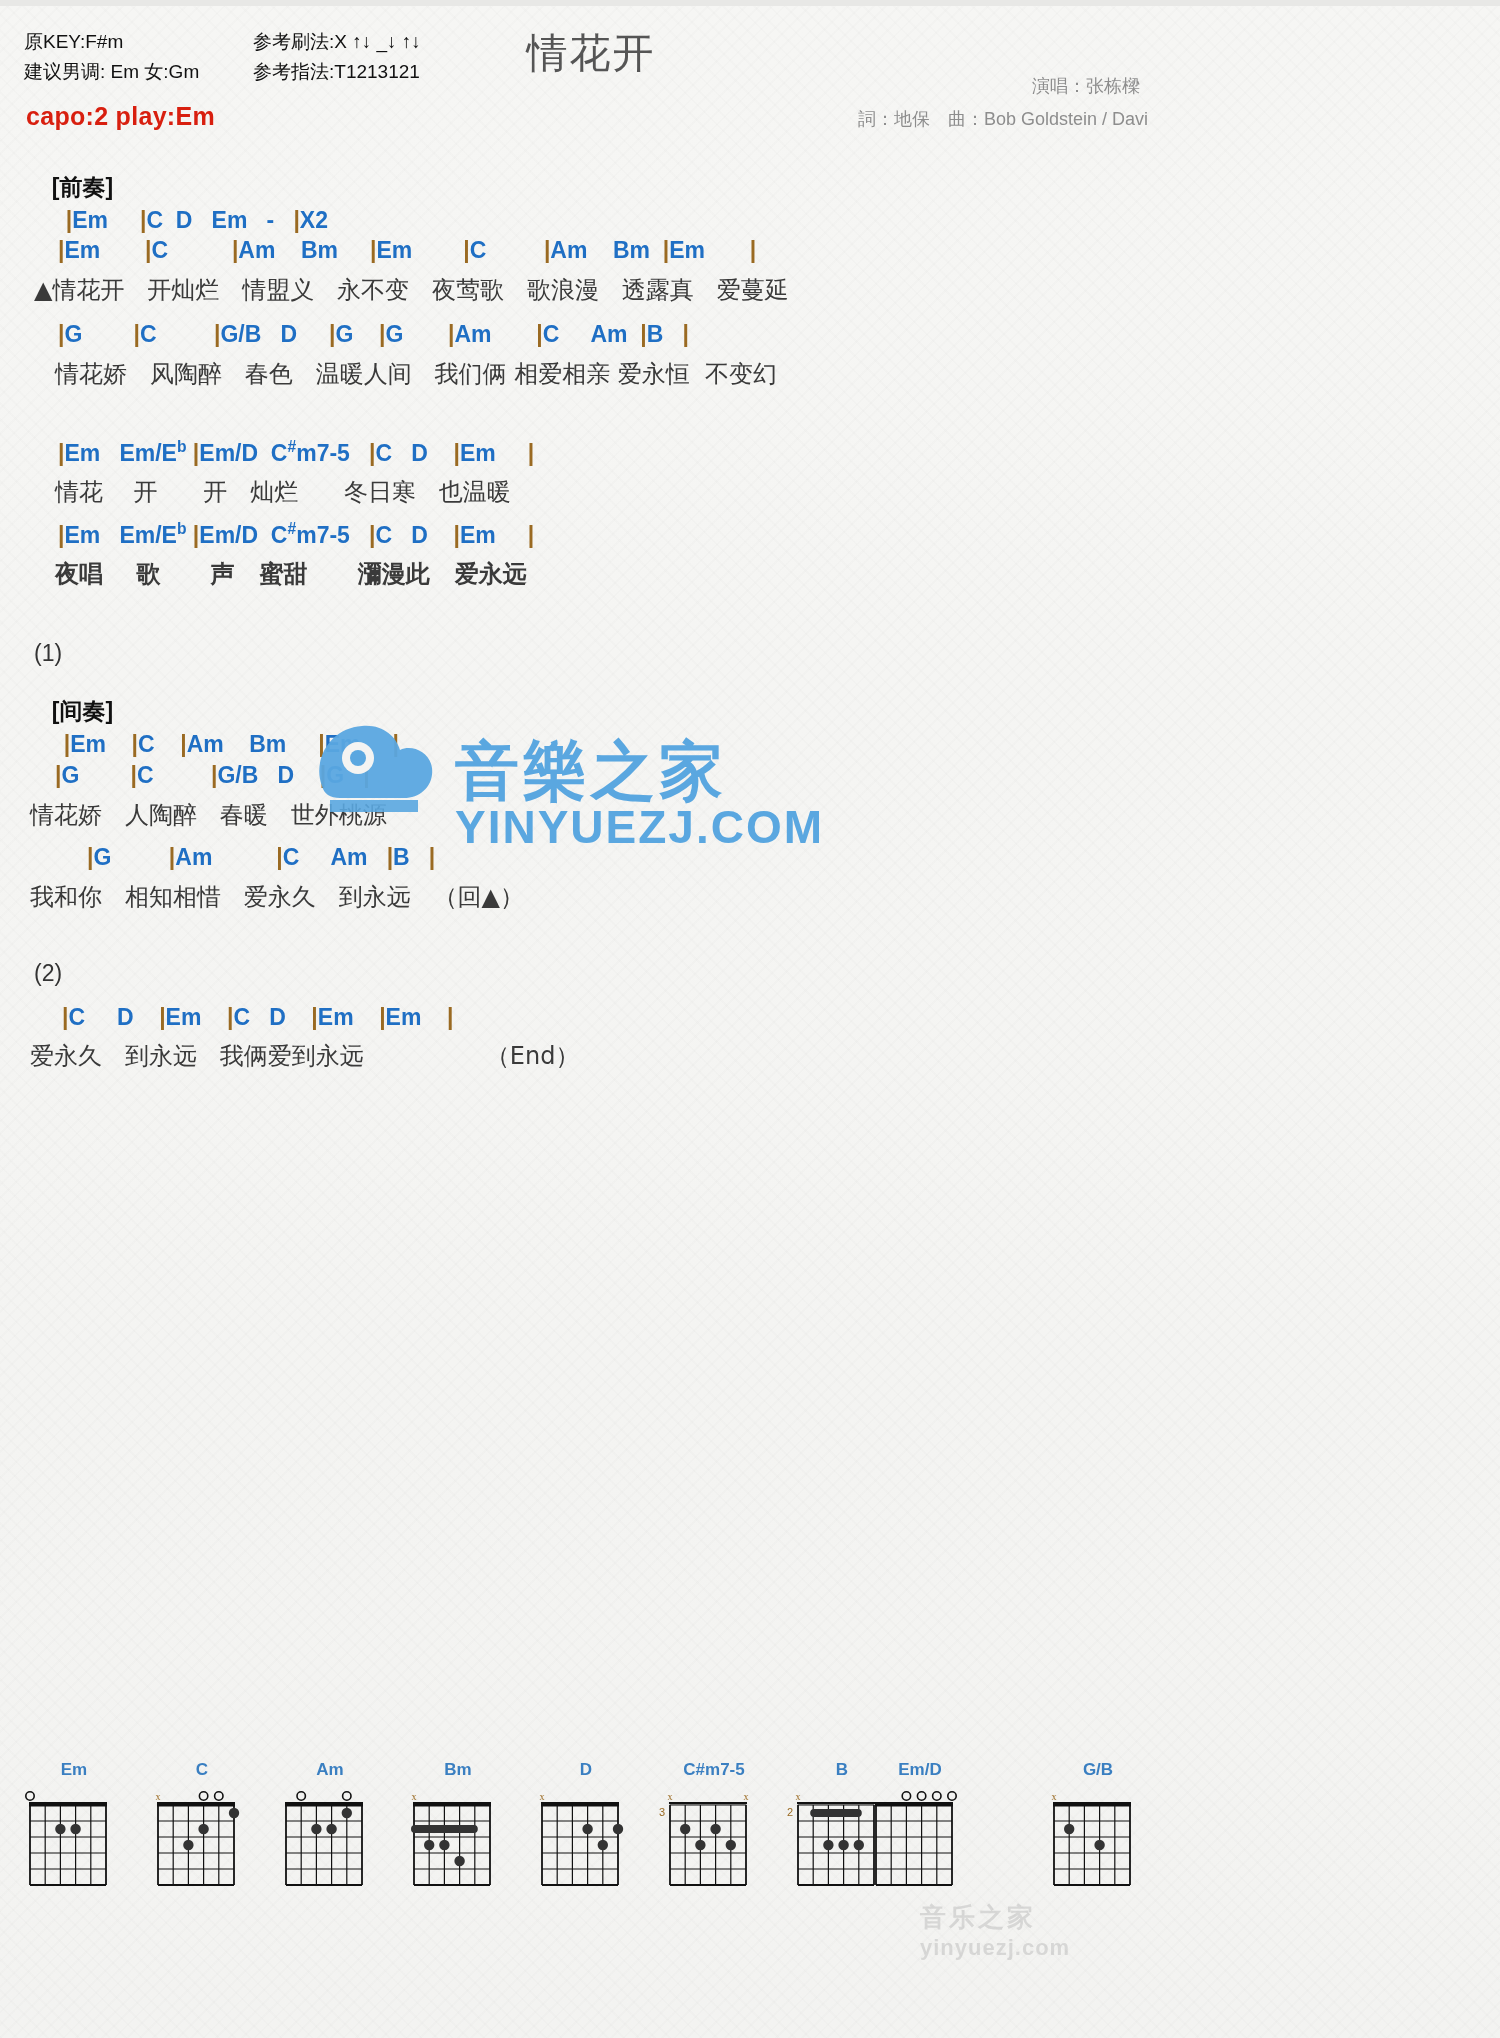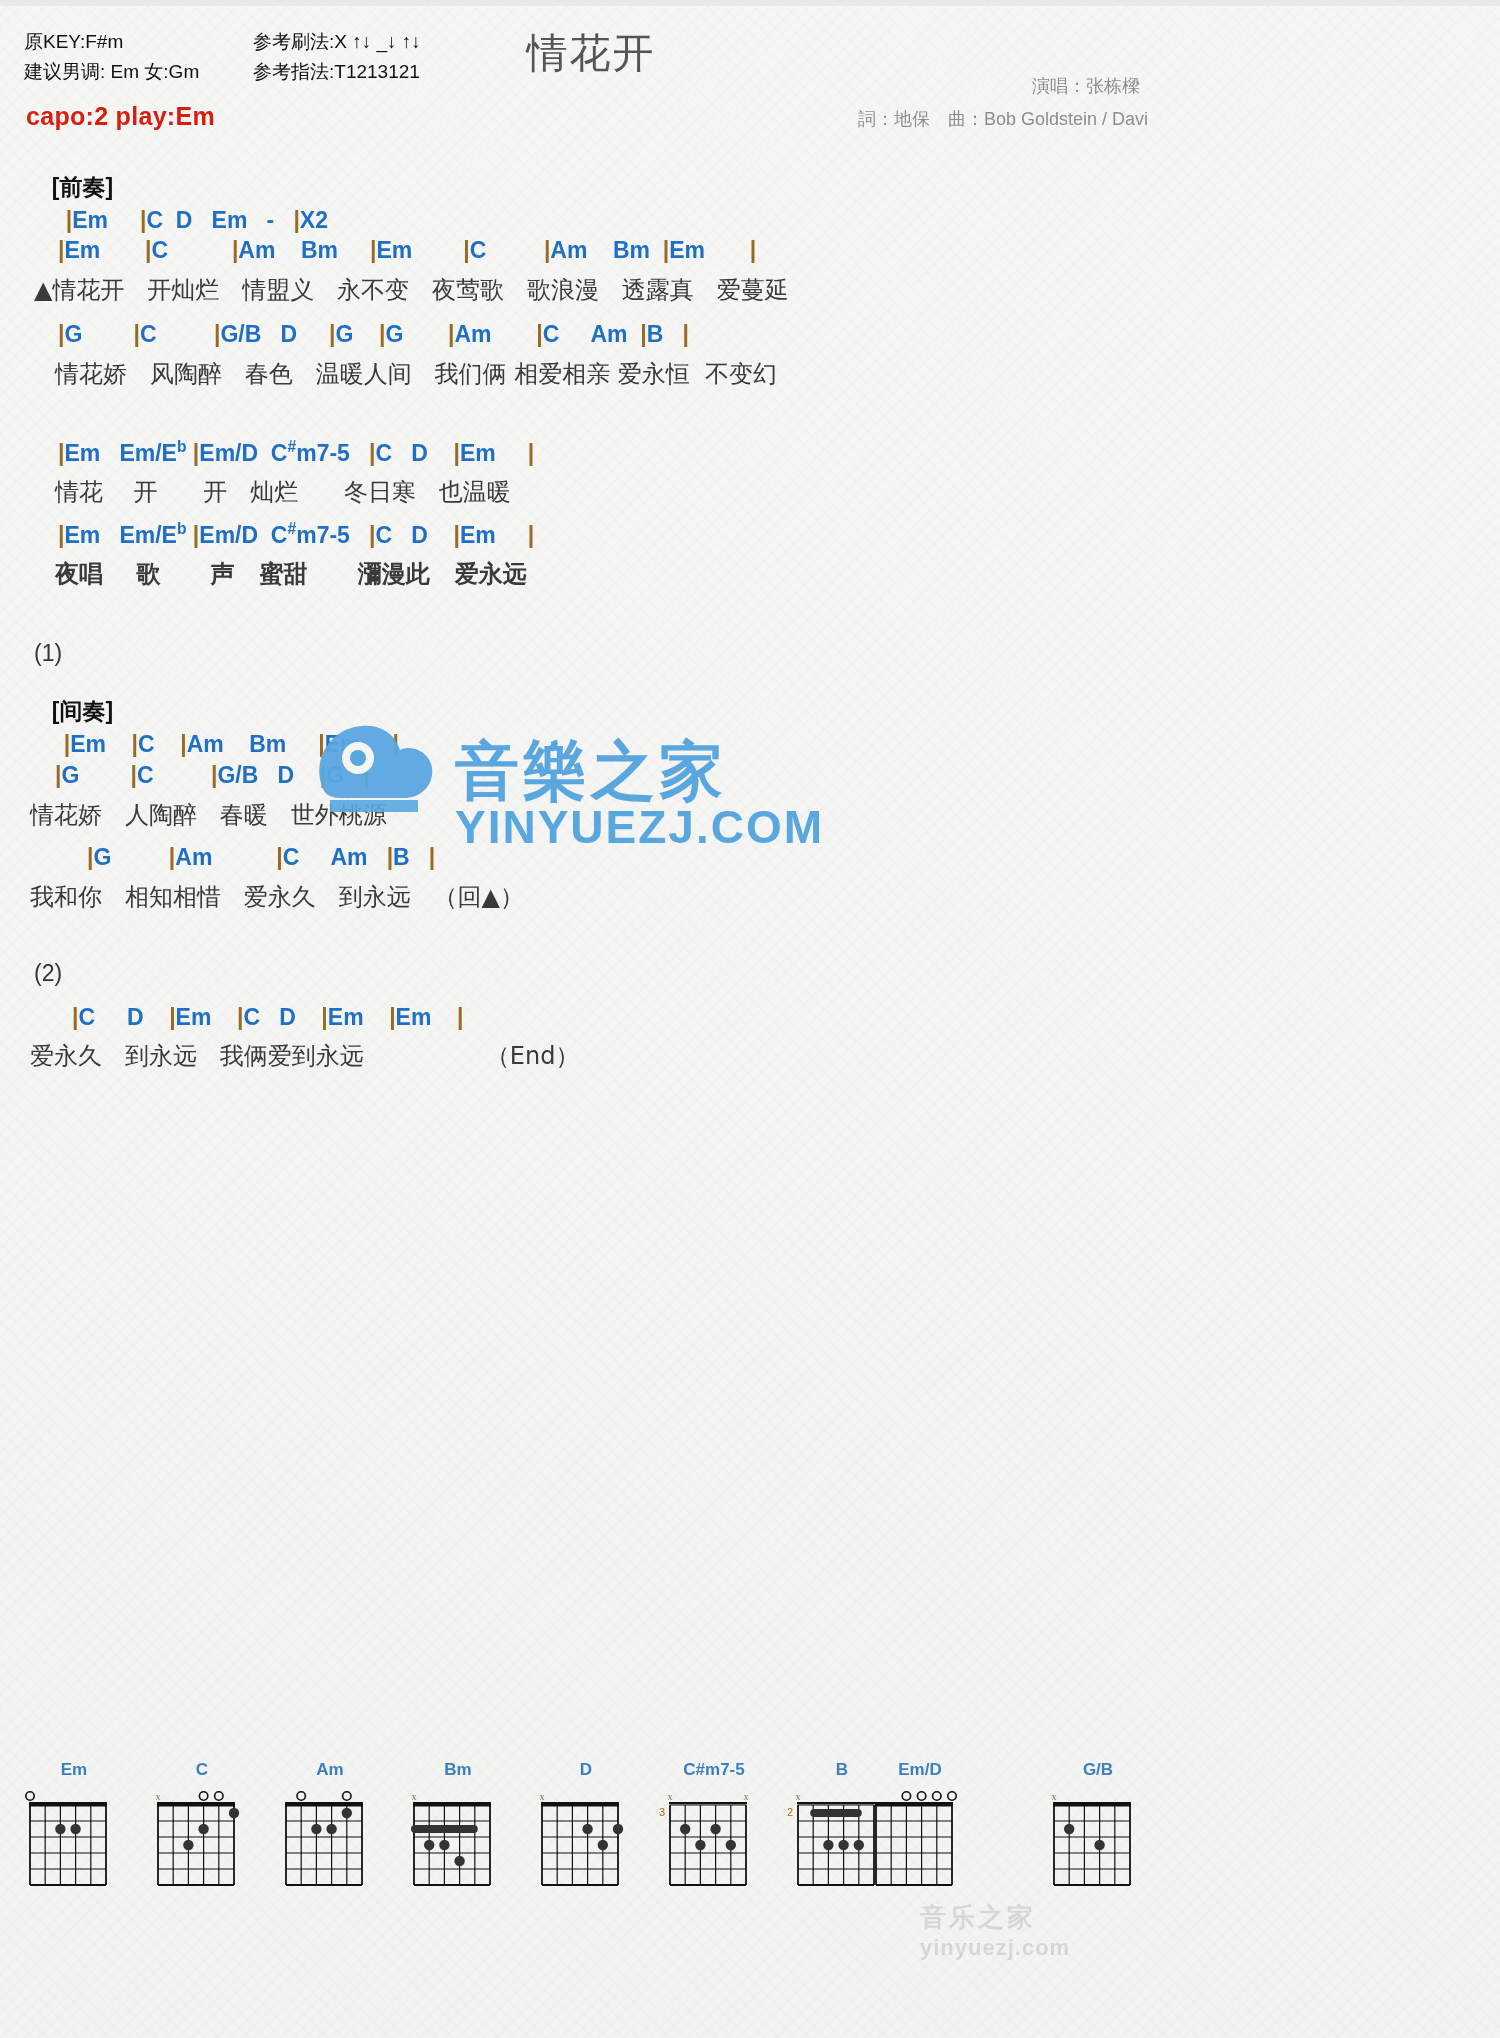--- a/index.html
+++ b/index.html
@@ -98,21 +98,21 @@
     <span class="chordline" style="margin-left:12px;"><span class="bar">|</span>Em    <span class="bar">|</span>C    <span class="bar">|</span>Am    Bm     <span class="bar">|</span>Em     <span class="bar">|</span></span>
   </div>
 
   <div class="blk chordline" style="left:55px;top:758px;"><span class="bar">|</span>G        <span class="bar">|</span>C         <span class="bar">|</span>G/B   D    <span class="bar">|</span>G   <span class="bar">|</span></div>
   <div class="blk lyricline" style="left:30px;top:797px;">情花娇   人陶醉   春暖   世外桃源</div>
 
   <div class="blk chordline" style="left:55px;top:840px;margin-left:32px;"><span class="bar">|</span>G         <span class="bar">|</span>Am          <span class="bar">|</span>C     Am   <span class="bar">|</span>B   <span class="bar">|</span></div>
   <div class="blk lyricline" style="left:30px;top:879px;">我和你   相知相惜   爱永久   到永远   （回▲）</div>
 
   <div class="secnum" style="left:34px;top:960px;">(2)</div>
-  <div class="blk chordline" style="left:72px;top:1000px;"><span class="bar">|</span>C     D    <span class="bar">|</span>Em    <span class="bar">|</span>C   D    <span class="bar">|</span>Em    <span class="bar">|</span>Em    <span class="bar">|</span></div>
+  <div class="blk chordline" style="left:62px;top:1000px;"><span class="bar">|</span>C     D    <span class="bar">|</span>Em    <span class="bar">|</span>C   D    <span class="bar">|</span>Em    <span class="bar">|</span>Em    <span class="bar">|</span></div>
   <div class="blk lyricline" style="left:30px;top:1038px;">爱永久   到永远   我俩爱到永远                （End）</div>
 
   <div class="wm-logo">
     <svg width="150" height="130" viewBox="0 0 150 130">
       <path d="M22 86 C12 60 30 28 62 26 C82 24 96 36 100 50 C112 44 130 52 132 68 C134 86 120 98 104 98 L40 98 C30 98 24 94 22 86 Z" fill="#5aa7e0" opacity="0.95"></path>
       <circle cx="58" cy="58" r="16" fill="#f4f4f2"></circle>
       <circle cx="58" cy="58" r="8" fill="#5aa7e0"></circle>
       <path d="M30 100 L118 100 L118 112 L30 112 Z" fill="#5aa7e0" opacity="0.9"></path>
     </svg>
   </div>

